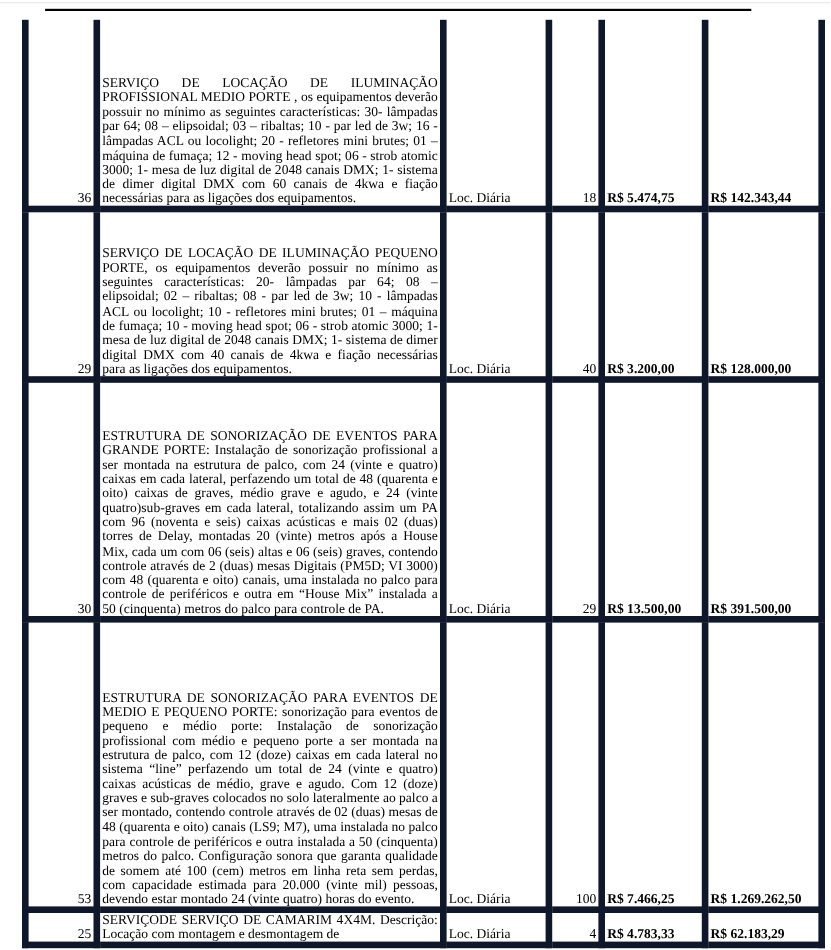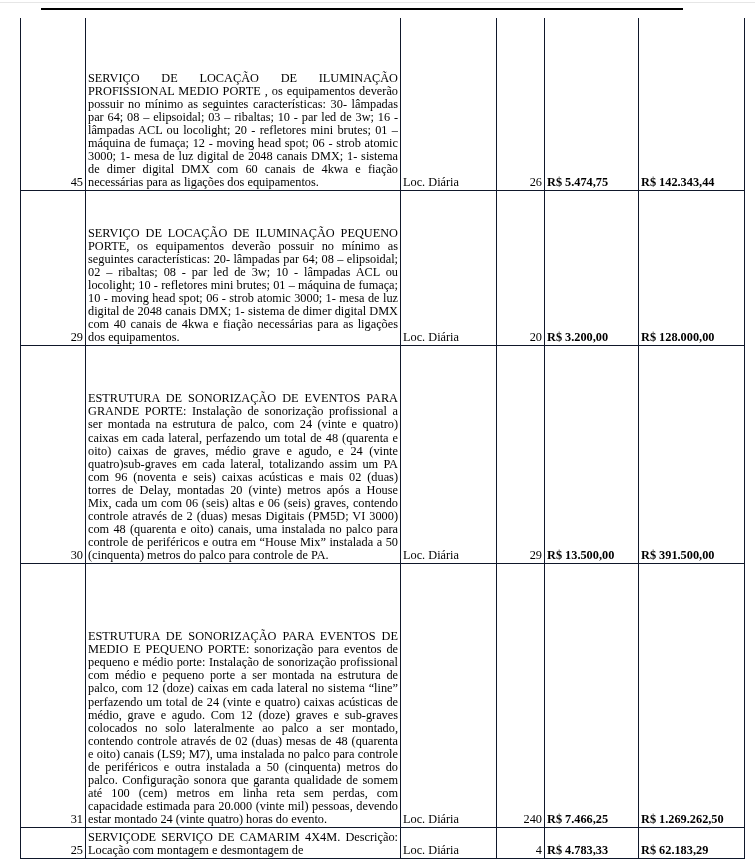--- a/index.html
+++ b/index.html
@@ -41,21 +41,21 @@
       position: absolute;
       left: 20px;
       top: 18px;
       border-collapse: collapse;
       table-layout: fixed;
       width: 724px;
       font-size: 12.3px;
       line-height: 13.1px;
     }
     table.bid td {
-      border: 1px solid #0f172a;
+      border: 6px solid #0f172a;
       vertical-align: bottom;
       padding: 0 2px 0 2px;
     }
     table.bid tr.r-first td { border-top: none; }
     td.num { text-align: right; padding-right: 3px; }
     td.desc { text-align: justify; text-align-last: left; padding-left: 2px; padding-right: 3px; }
     td.unit { text-align: left; padding-left: 3px; }
     td.qty { text-align: right; padding-right: 3px; }
     td.price, td.total { font-weight: bold; padding-right: 4px; }
     col.c-num { width: 65px; }
@@ -76,48 +76,48 @@
   <colgroup>
     <col class="c-num">
       <col class="c-desc">
       <col class="c-unit">
       <col class="c-qty">
       <col class="c-price">
       <col class="c-total">
   </colgroup>
   <tbody>
     <tr class="r-first" style="height:172px">
-      <td class="num">45</td>
+      <td class="num">36</td>
       <td class="desc">SERVIÇO DE LOCAÇÃO DE ILUMINAÇÃO PROFISSIONAL MEDIO PORTE , os equipamentos deverão possuir no mínimo as seguintes características: 30- lâmpadas par 64; 08 – elipsoidal; 03 – ribaltas; 10 - par led de 3w; 16 - lâmpadas ACL ou locolight; 20 - refletores mini brutes; 01 – máquina de fumaça; 12 - moving head spot; 06 - strob atomic 3000; 1- mesa de luz digital de 2048 canais DMX; 1- sistema de dimer digital DMX com 60 canais de 4kwa e fiação necessárias para as ligações dos equipamentos.</td>
       <td class="unit">Loc. Diária</td>
-      <td class="qty">26</td>
+      <td class="qty">18</td>
       <td class="price">R$ 5.474,75</td>
       <td class="total">R$ 142.343,44</td>
     </tr>
     <tr style="height:155px">
       <td class="num">29</td>
       <td class="desc">SERVIÇO DE LOCAÇÃO DE ILUMINAÇÃO PEQUENO PORTE, os equipamentos deverão possuir no mínimo as seguintes características: 20- lâmpadas par 64; 08 – elipsoidal; 02 – ribaltas; 08 - par led de 3w; 10 - lâmpadas ACL ou locolight; 10 - refletores mini brutes; 01 – máquina de fumaça; 10 - moving head spot; 06 - strob atomic 3000; 1- mesa de luz digital de 2048 canais DMX; 1- sistema de dimer digital DMX com 40 canais de 4kwa e fiação necessárias para as ligações dos equipamentos.</td>
       <td class="unit">Loc. Diária</td>
-      <td class="qty">20</td>
+      <td class="qty">40</td>
       <td class="price">R$ 3.200,00</td>
       <td class="total">R$ 128.000,00</td>
     </tr>
     <tr style="height:218px">
       <td class="num">30</td>
       <td class="desc">ESTRUTURA DE SONORIZAÇÃO DE EVENTOS PARA GRANDE PORTE: Instalação de sonorização profissional a ser montada na estrutura de palco, com 24 (vinte e quatro) caixas em cada lateral, perfazendo um total de 48 (quarenta e oito) caixas de graves, médio grave e agudo, e 24 (vinte quatro)sub-graves em cada lateral, totalizando assim um PA com 96 (noventa e seis) caixas acústicas e mais 02 (duas) torres de Delay, montadas 20 (vinte) metros após a House Mix, cada um com 06 (seis) altas e 06 (seis) graves, contendo controle através de 2 (duas) mesas Digitais (PM5D; VI 3000) com 48 (quarenta e oito) canais, uma instalada no palco para controle de periféricos e outra em “House Mix” instalada a 50 (cinquenta) metros do palco para controle de PA.</td>
       <td class="unit">Loc. Diária</td>
       <td class="qty">29</td>
       <td class="price">R$ 13.500,00</td>
       <td class="total">R$ 391.500,00</td>
     </tr>
     <tr style="height:264px">
-      <td class="num">31</td>
+      <td class="num">53</td>
       <td class="desc">ESTRUTURA DE SONORIZAÇÃO PARA EVENTOS DE MEDIO E PEQUENO PORTE: sonorização para eventos de pequeno e médio porte: Instalação de sonorização profissional com médio e pequeno porte a ser montada na estrutura de palco, com 12 (doze) caixas em cada lateral no sistema “line” perfazendo um total de 24 (vinte e quatro) caixas acústicas de médio, grave e agudo. Com 12 (doze) graves e sub-graves colocados no solo lateralmente ao palco a ser montado, contendo controle através de 02 (duas) mesas de 48 (quarenta e oito) canais (LS9; M7), uma instalada no palco para controle de periféricos e outra instalada a 50 (cinquenta) metros do palco. Configuração sonora que garanta qualidade de somem até 100 (cem) metros em linha reta sem perdas, com capacidade estimada para 20.000 (vinte mil) pessoas, devendo estar montado 24 (vinte quatro) horas do evento.</td>
       <td class="unit">Loc. Diária</td>
-      <td class="qty">240</td>
+      <td class="qty">100</td>
       <td class="price">R$ 7.466,25</td>
       <td class="total">R$ 1.269.262,50</td>
     </tr>
     <tr style="height:31px">
       <td class="num">25</td>
       <td class="desc">SERVIÇODE SERVIÇO DE CAMARIM 4X4M. Descrição: Locação com montagem e desmontagem de</td>
       <td class="unit">Loc. Diária</td>
       <td class="qty">4</td>
       <td class="price">R$ 4.783,33</td>
       <td class="total">R$ 62.183,29</td>

